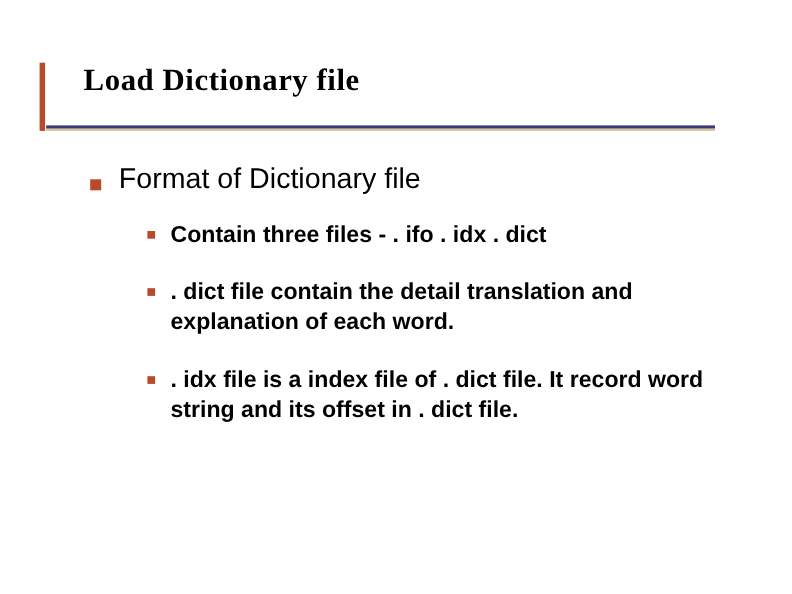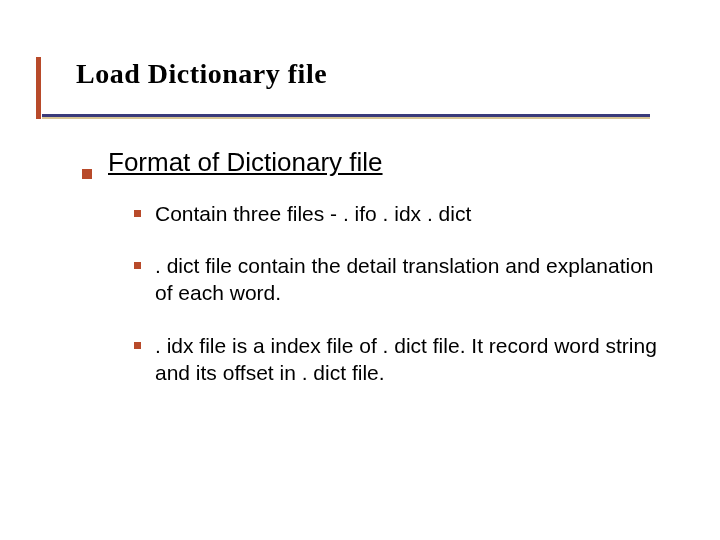--- a/index.html
+++ b/index.html
@@ -57,43 +57,43 @@
   }
   .body {
     position: absolute;
     left: 82px;
     top: 146px;
     right: 50px;
     color: #000;
   }
   .lvl1 {
     display: flex;
-    align-items: flex-end;
+    align-items: center;
     margin-bottom: 22px;
-    text-decoration: underline;
   }
   .lvl1 .bullet {
     flex: 0 0 auto;
     width: 10px;
     height: 10px;
     background: #b84a2a;
     margin-top: 11px;
     margin-right: 16px;
   }
   .lvl1 .text {
     font-size: 26px;
     line-height: 1.25;
   }
   .lvl2-group {
     margin-left: 52px;
   }
   .lvl2 {
     display: flex;
     align-items: flex-start;
     margin-bottom: 26px;
+    font-weight: bold;
   }
   .lvl2 .bullet {
     flex: 0 0 auto;
     width: 7px;
     height: 7px;
     background: #b84a2a;
     margin-top: 9px;
     margin-right: 14px;
   }
   .lvl2 .text {

